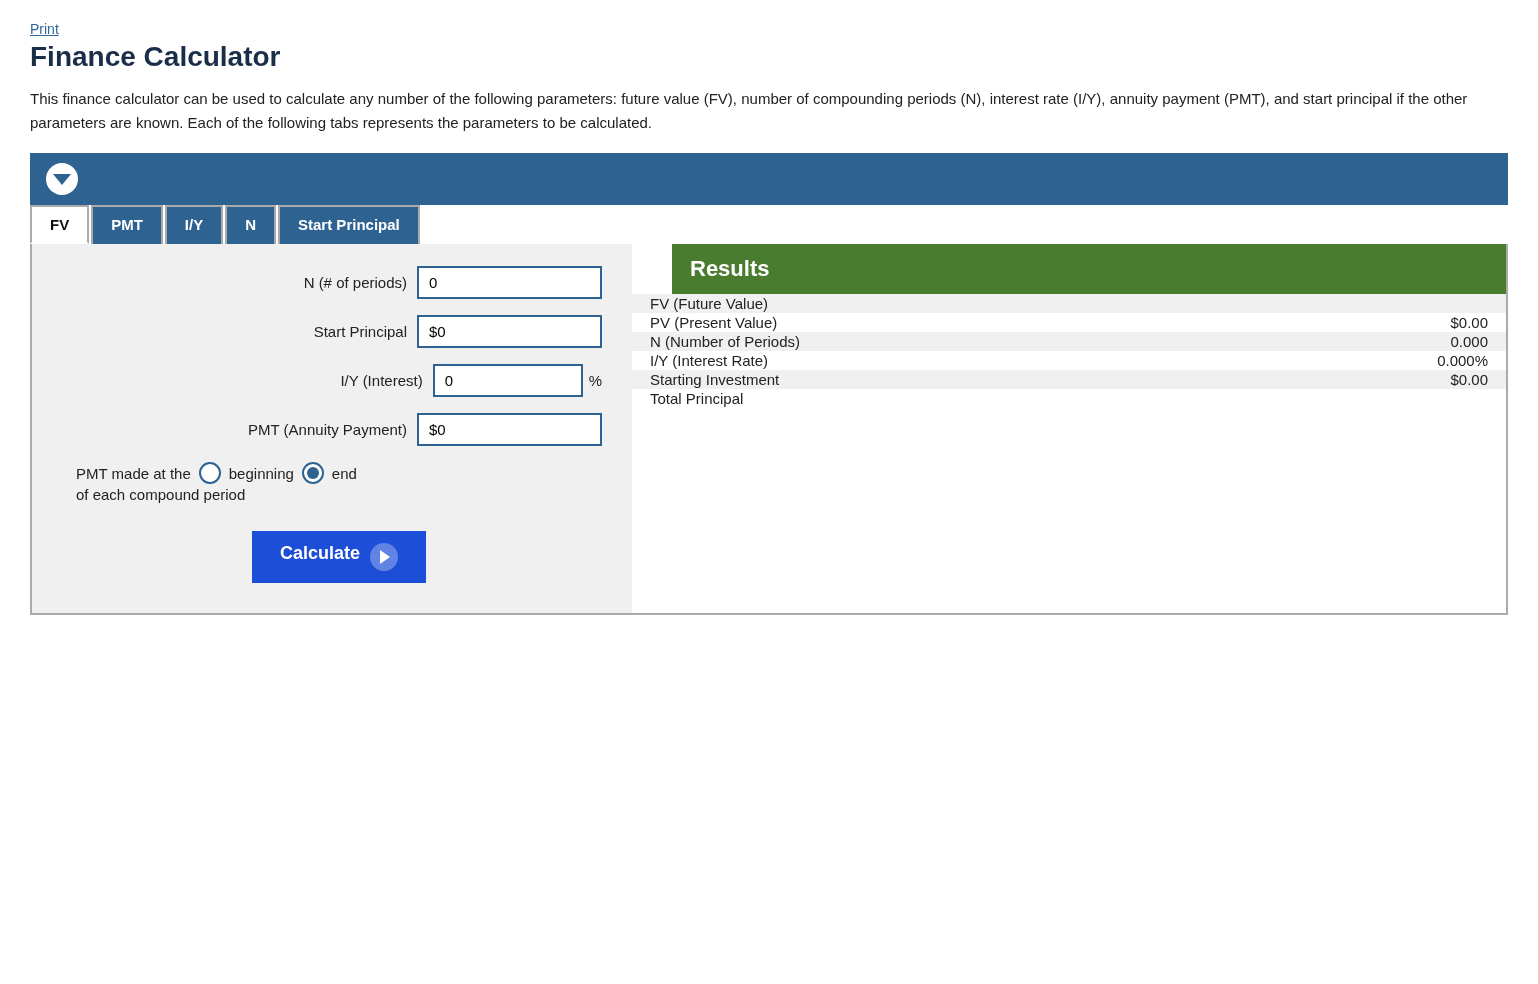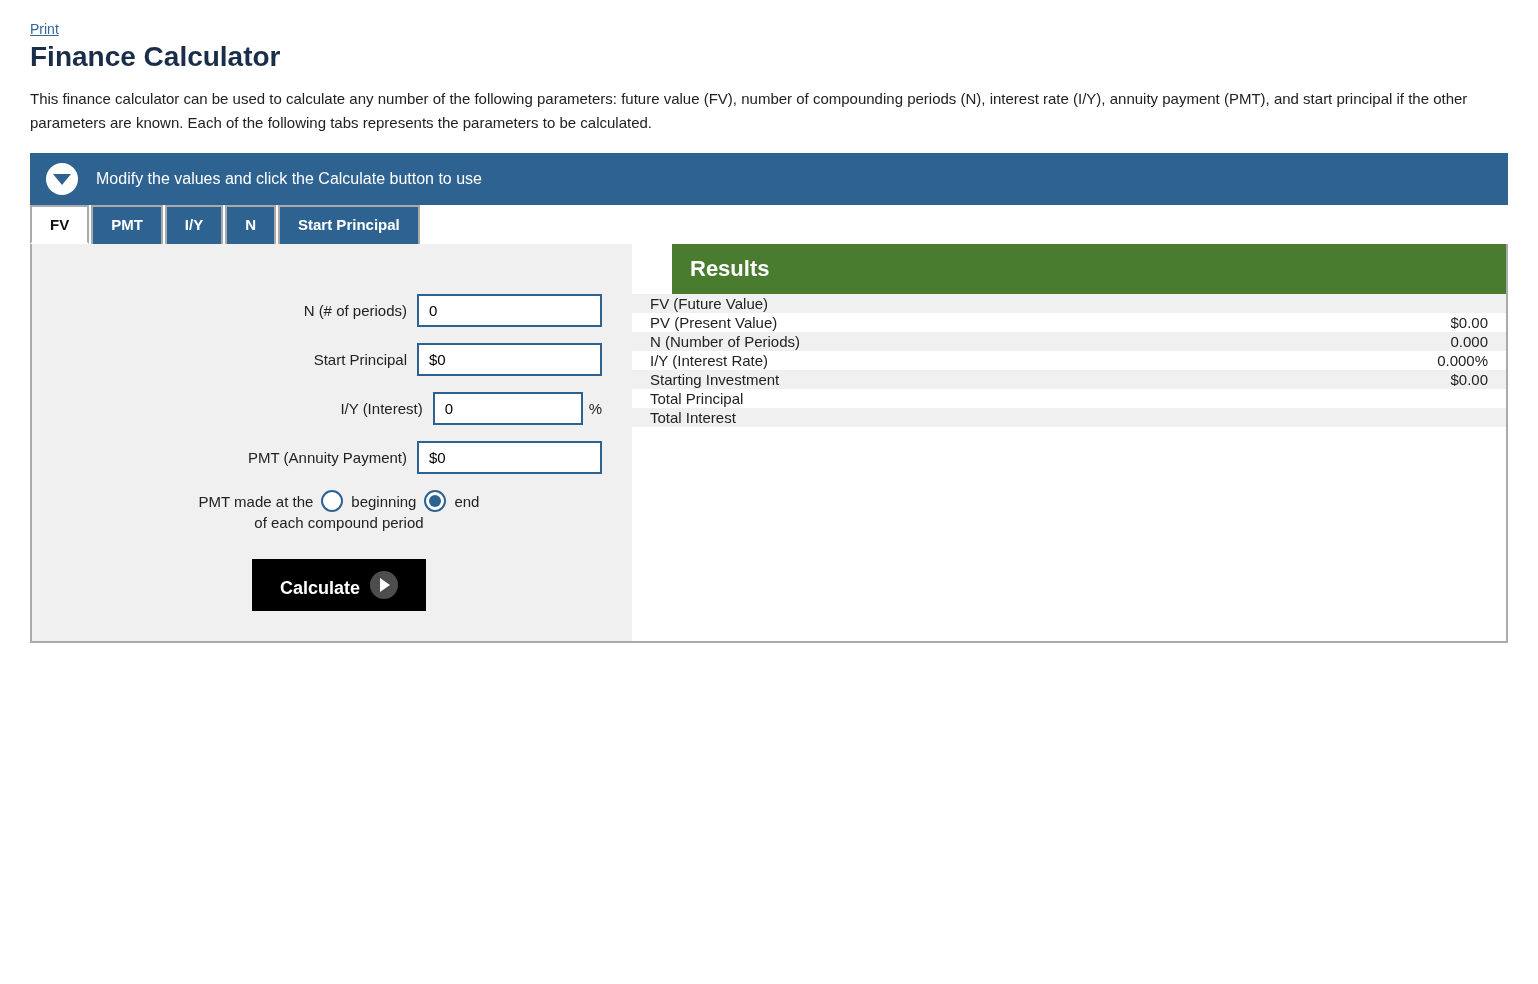--- a/index.html
+++ b/index.html
@@ -98,21 +98,20 @@
       display: flex;
       border: 2px solid #aaa;
       border-top: none;
       background: #f0f0f0;
     }
     
     .left-panel {
       flex: 0 0 600px;
       padding: 22px 30px 30px 44px;
       background: #f0f0f0;
-      margin-top: 28px;
     }
     .form-row {
       display: flex;
       align-items: center;
       justify-content: flex-end;
       margin-bottom: 16px;
     }
     .form-label {
       font-size: 15px;
       color: #222;
@@ -134,21 +133,21 @@
     .input-suffix {
       margin-left: 6px;
       font-size: 15px;
       color: #222;
       font-weight: normal;
     }
     
     .radio-row {
       display: flex;
       flex-direction: column;
-      align-items: center;
+      align-items: flex-start;
       margin: 10px 0 18px 0;
     }
     .radio-line {
       display: flex;
       align-items: center;
       font-size: 15px;
       gap: 8px;
     }
     .radio-line span {
       color: #222;
@@ -176,23 +175,23 @@
       background: #2e6391;
     }
     .radio-subtext {
       margin-top: 2px;
       font-size: 15px;
       color: #222;
     }
     
     .calc-btn {
       display: flex;
-      align-items: flex-end;
+      align-items: flex-start;
       justify-content: center;
-      background: #000000;
+      background: #1d4ed8;
       color: #fff;
       font-size: 18px;
       font-weight: bold;
       padding: 12px 28px;
       border: none;
       cursor: pointer;
       margin: 10px auto 0 auto;
       gap: 10px;
     }
     .calc-btn .arrow-icon {
@@ -251,21 +250,20 @@
 <div class="print-link">
   <a href="#">Print</a>
 </div>
 
 <h1>Finance Calculator</h1>
 
 <p class="description">This finance calculator can be used to calculate any number of the following parameters: future value (FV), number of compounding periods (N), interest rate (I/Y), annuity payment (PMT), and start principal if the other parameters are known. Each of the following tabs represents the parameters to be calculated.</p>
 
 <div class="instruction-bar">
   <div class="down-arrow"></div>
-  <span class="instruction-text">Modify the values and click the Calculate button to use</span>
 </div>
 
 <div class="tabs">
   <div class="tab active">FV</div>
   <div class="tab">PMT</div>
   <div class="tab">I/Y</div>
   <div class="tab">N</div>
   <div class="tab tab-start-principal">Start Principal</div>
 </div>
 
@@ -337,20 +335,16 @@
             <td>0.000%</td>
           </tr>
           <tr>
             <td>Starting Investment</td>
             <td>$0.00</td>
           </tr>
           <tr>
             <td>Total Principal</td>
             <td></td>
           </tr>
-          <tr>
-            <td>Total Interest</td>
-            <td></td>
-          </tr>
         </tbody>
     </table>
   </div>
 </div>
 
 </body></html>

